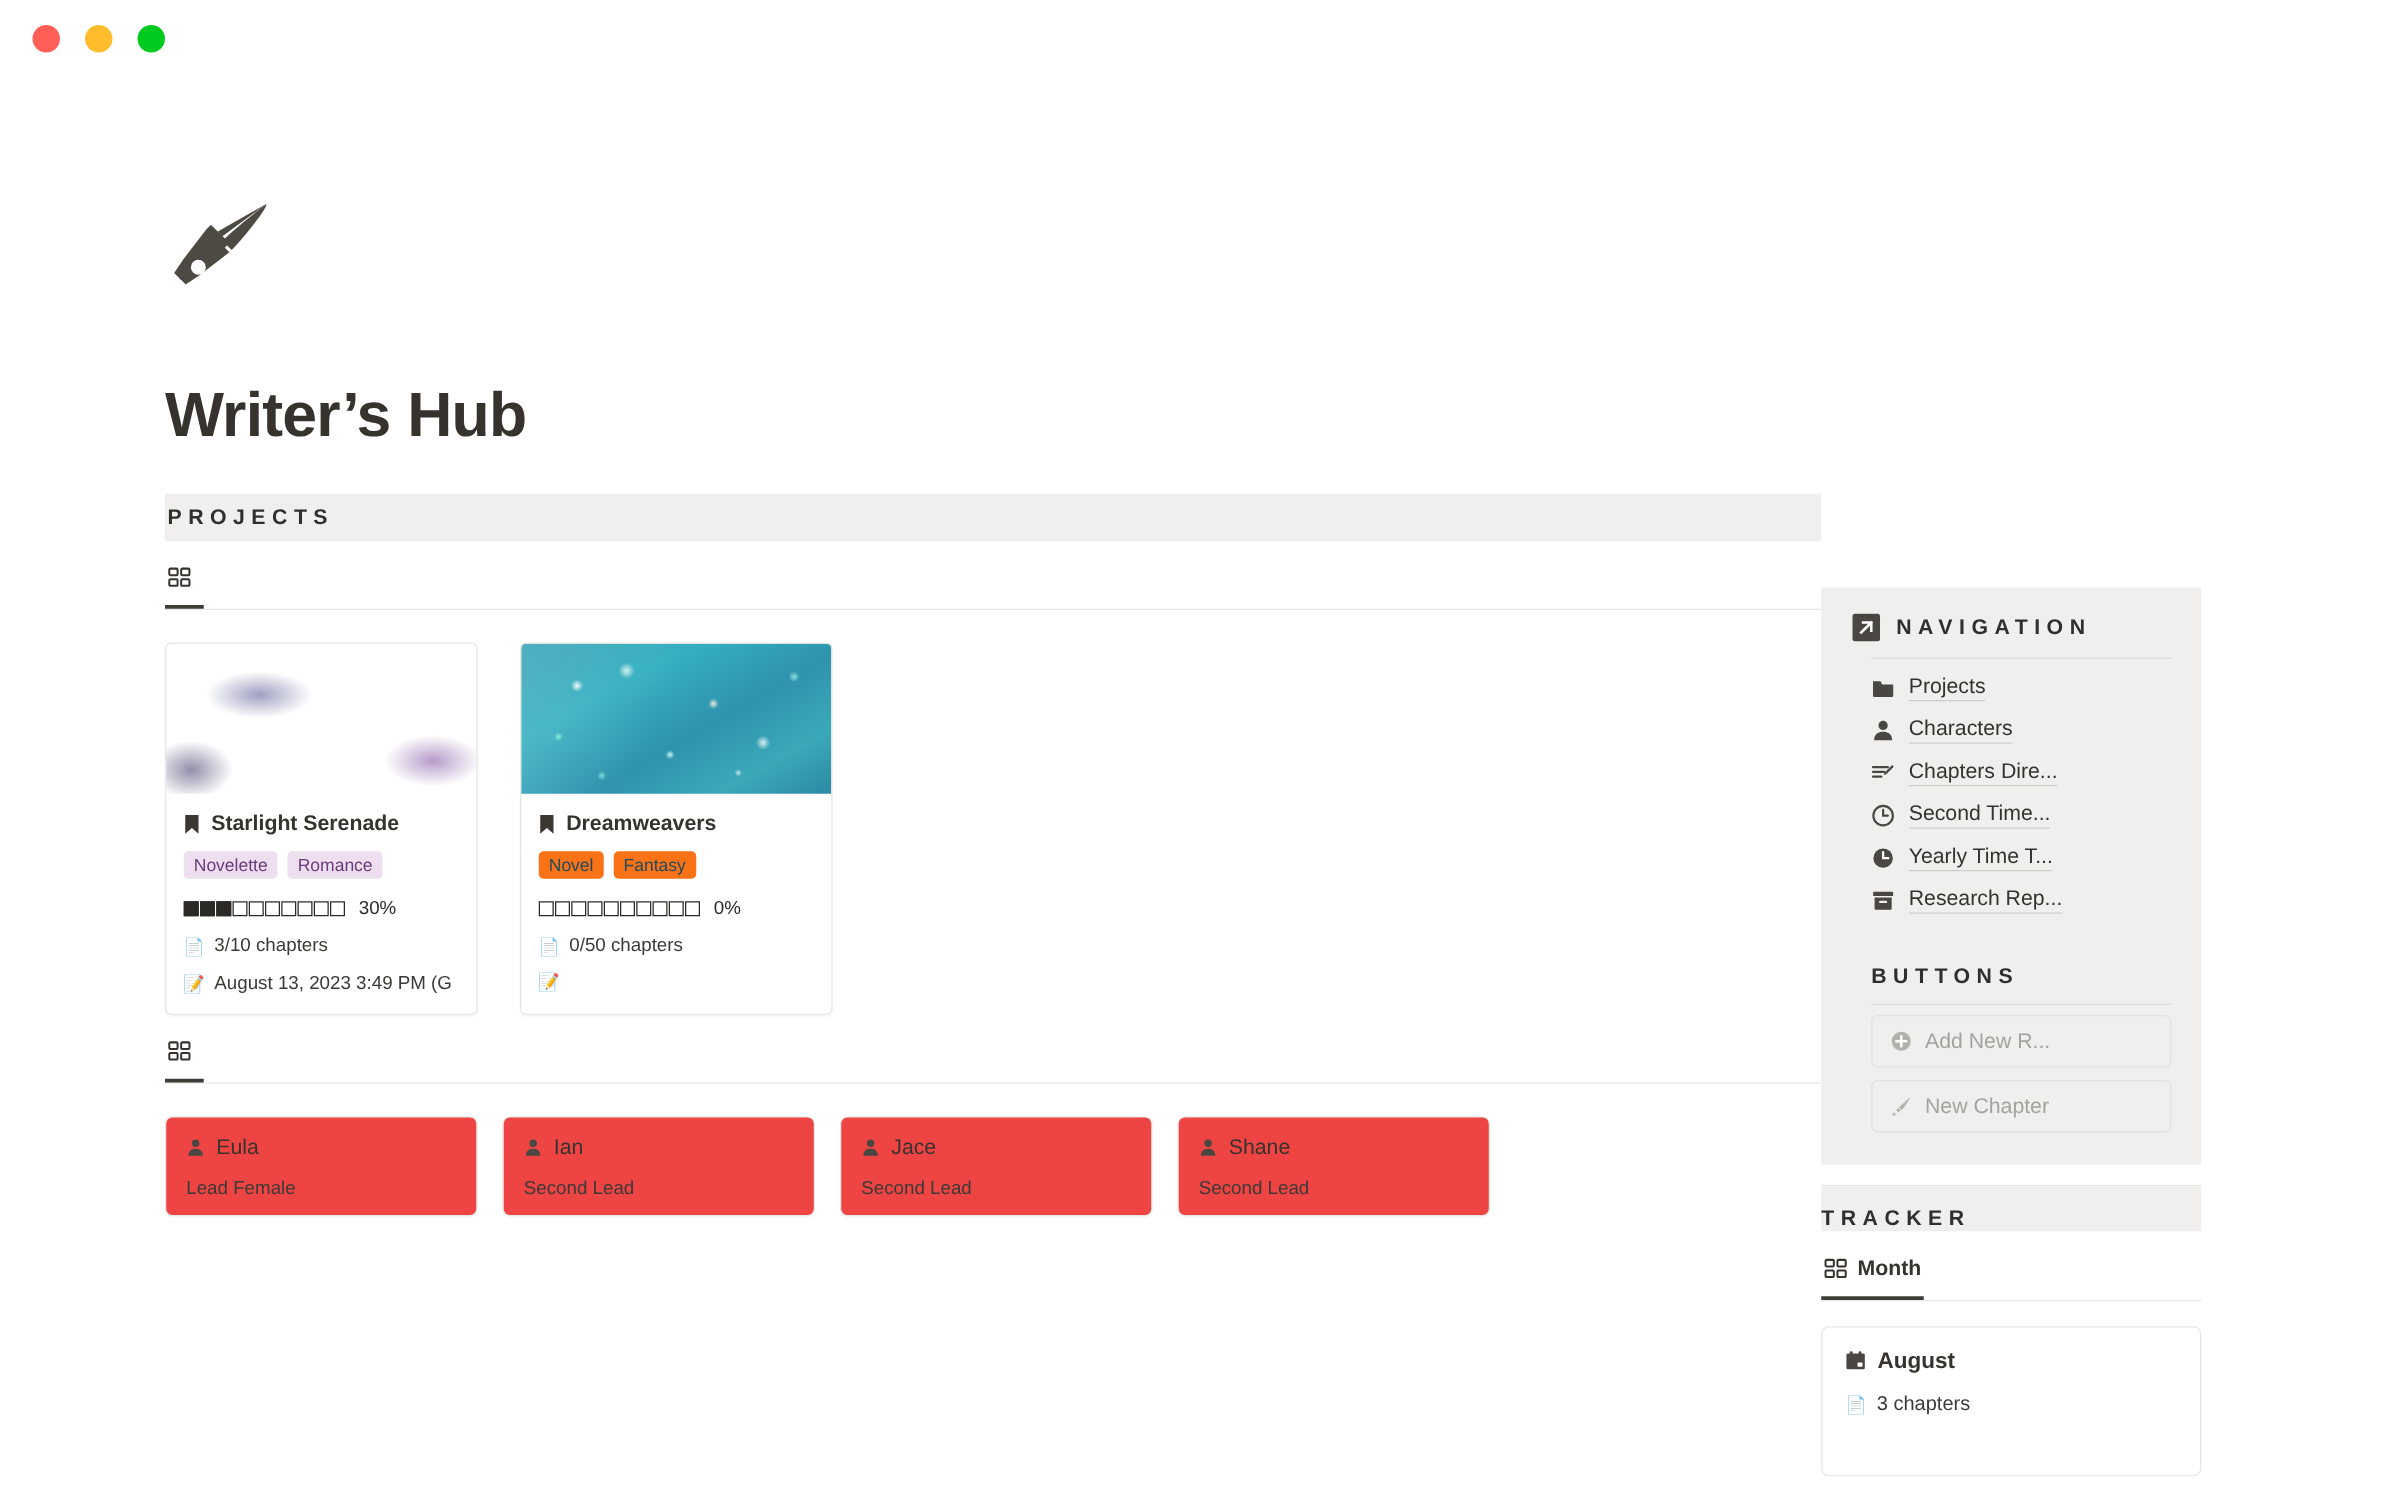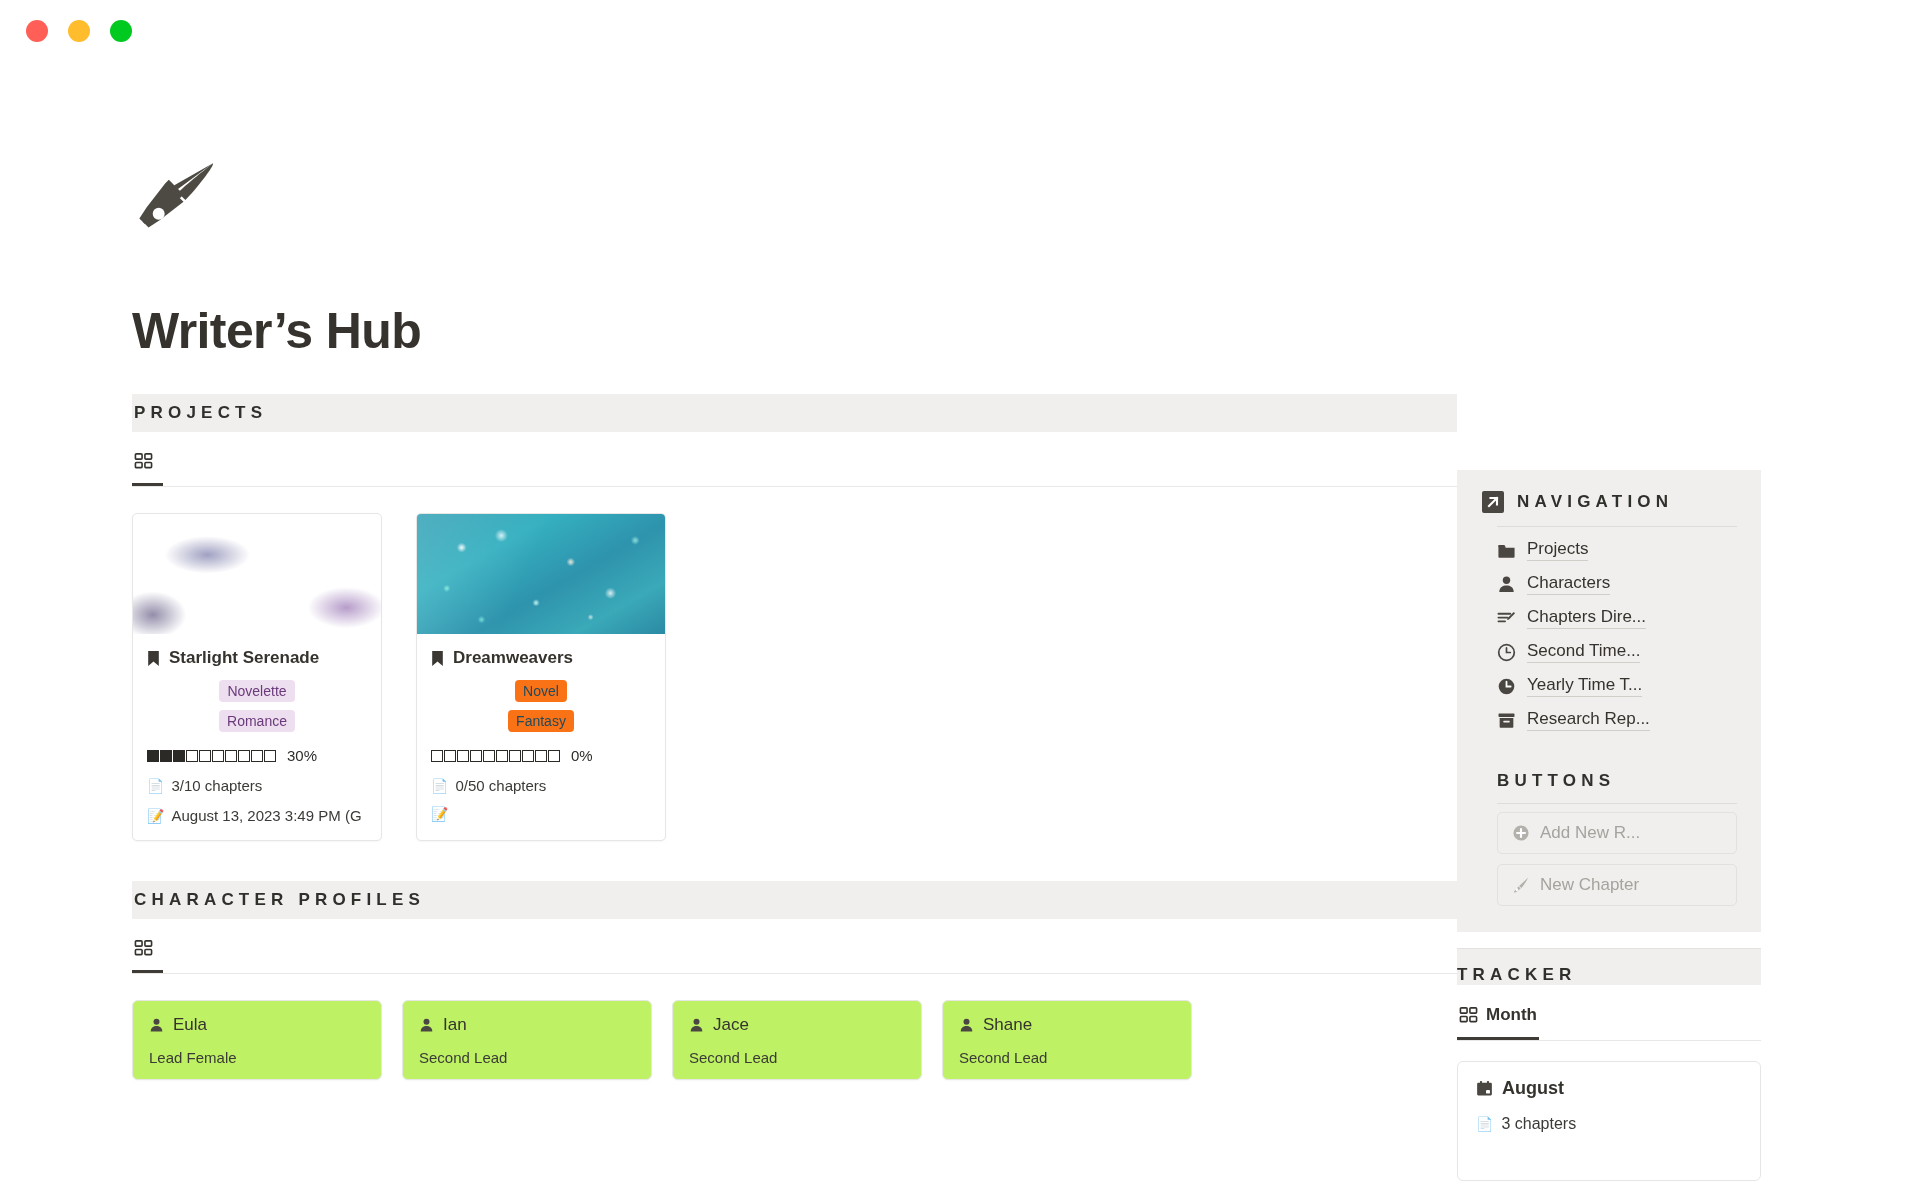--- a/index.html
+++ b/index.html
@@ -108,39 +108,39 @@
       radial-gradient(circle 5px at 26% 88%, rgba(140,250,230,.7) 0%, rgba(255,255,255,0) 76%),
       linear-gradient(150deg, #2f9fb4 0%, #35b0c0 30%, #2e93ad 58%, #3aa9b8 80%, #2b8aa4 100%);
   }
   .cover.teal::after {
     content:""; position:absolute; inset:0;
     background: linear-gradient(115deg, rgba(255,255,255,.16) 0%, rgba(255,255,255,0) 45%);
   }
 
   .card-body { padding: 14px 14px 16px 14px; }
   .card-title { display: flex; align-items: center; gap: 9px; font-size: 17px; font-weight: 600; color: #36332e; }
-  .chips { margin-top: 12px; display: flex; flex-direction: column; align-items: center; gap: 8px; }
+  .chips { margin-top: 12px; display: flex; align-items: flex-end; gap: 8px; }
   .chip { font-size: 14px; padding: 3px 8px; border-radius: 4px; }
   .chip.purple { background: #eddfef; color: #6a3a7a; }
   .chip.blue   { background: #f97316; color: #1f4a5e; }
 
   .meta-row { display: flex; align-items: center; gap: 7px; margin-top: 13px; font-size: 15px; color: #3b3a36; white-space: nowrap; }
   .progress { display: flex; align-items: center; gap: 7px; margin-top: 15px; }
   .blocks { display: flex; gap: 1px; }
   .blk { width: 12px; height: 12px; border: 1.6px solid #2b2a27; }
   .blk.on { background: #2b2a27; }
   .pct { font-size: 15px; color: #2e2d2a; margin-left: 4px; }
   .emoji { font-size: 14px; line-height: 1; }
 
   
   .char-cards { display: flex; gap: 20px; margin-top: 26px; }
   .char-card {
     width: 250px; height: 80px;
     border: 1px solid #e6e6e4; border-radius: 6px;
-    background: #bef264; padding: 14px 16px;
+    background: #ef4444; padding: 14px 16px;
     box-shadow: 0 1px 2px rgba(0,0,0,.03);
   }
   .char-name { display: flex; align-items: center; gap: 9px; font-size: 17px; font-weight: 400; color: #36332e; }
   .char-role { margin-top: 14px; font-size: 15px; color: #3b3a36; }
 
   
   .nav-panel {
     margin-top: 408px;
     width: 304px;
     background: #f0efed;
@@ -299,23 +299,20 @@
           <div class="meta-row">
             <span class="emoji">📝</span>
             <span></span>
           </div>
         </div>
       </div>
 
     </div>
 
     
-    <div class="section-bar" style="margin-top:40px">
-      <span class="label">CHARACTER PROFILES</span>
-    </div>
 
     <div class="tabrow">
       <div class="tab active">
         <svg class="grid-ico" width="19" height="19" viewBox="0 0 20 20">
           <rect x="1.5" y="2" width="7" height="5.5" rx="1" fill="none" stroke="#36332e" stroke-width="1.7"></rect>
           <rect x="11.5" y="2" width="7" height="5.5" rx="1" fill="none" stroke="#36332e" stroke-width="1.7"></rect>
           <rect x="1.5" y="11" width="7" height="5.5" rx="1" fill="none" stroke="#36332e" stroke-width="1.7"></rect>
           <rect x="11.5" y="11" width="7" height="5.5" rx="1" fill="none" stroke="#36332e" stroke-width="1.7"></rect>
         </svg>
         <span></span>

